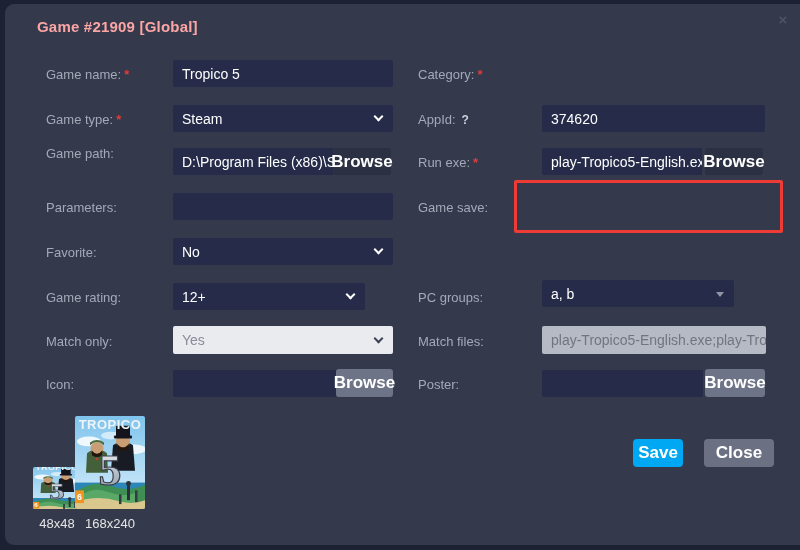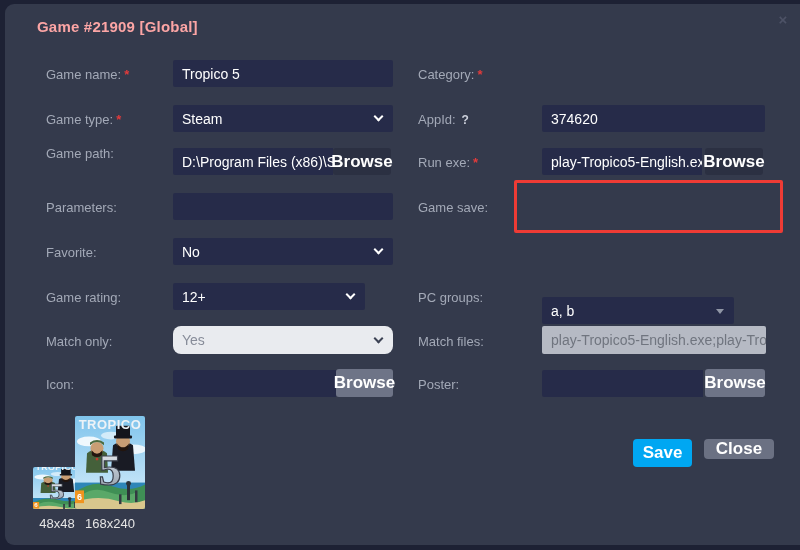--- a/index.html
+++ b/index.html
@@ -52,22 +52,22 @@
     font-family:"Liberation Sans","DejaVu Sans",sans-serif;
   }
   .browse-dark { background:#2b3042; }
   .browse-light { background:#6e7487; }
   .disabled-sel { background:#e9ebef; color:#878c99; }
   .disabled-inp { background:#b6bac4; color:#70757f; }
   .annotation {
     position:absolute; left:509px; top:176px; width:269px; height:53px;
     border:3px solid #ee3b35; border-radius:2px; pointer-events:none;
   }
-  .btn-save { left:628px; top:435px; width:59px; height:28px; background:#00a7f2; border-radius:4px; }
-  .btn-close { left:699px; top:435px; width:70px; height:20px; background:#6b7183; border-radius:4px; }
+  .btn-save { left:628px; top:435px; width:50px; height:28px; background:#00a7f2; border-radius:4px; }
+  .btn-close { left:699px; top:435px; width:70px; height:28px; background:#6b7183; border-radius:4px; }
   .thumb { position:absolute; border-radius:2px; overflow:hidden; }
   .thumb-label {
     position:absolute; top:512px; color:#e5e5e5; font-size:13px; text-align:center;
   }
 </style>
 </head>
 <body>
 
 <div class="modal">
 
@@ -110,21 +110,21 @@
     <span>Game rating:</span>
   </div>
   <div class="ctl select" style="left:168px; top:279px; width:192px;">
     <span>12+</span>
     <i class="chev"></i>
   </div>
 
   <div class="flabel" style="left:41px; top:330px;">
     <span>Match only:</span>
   </div>
-  <div class="ctl select disabled-sel" style="left:168px; top:322px; width:220px; height:28px;border-radius:8px;">
+  <div class="ctl select disabled-sel" style="left:168px; top:322px; width:220px; height:28px;">
     <span>Yes</span>
     <i class="chev dark" style="top:9px;"></i>
   </div>
 
   <div class="flabel" style="left:41px; top:373px;">
     <span>Icon:</span>
   </div>
   <div class="ctl" style="left:168px; top:366px; width:163px; border-radius:2px 0 0 2px;"></div>
   <button class="btn browse-light" style="left:331px; top:365px; width:57px; height:28px;">Browse</button>
 
@@ -144,21 +144,21 @@
   <button class="btn browse-dark" style="left:700px; top:144px; width:58px;">Browse</button>
 
   <div class="flabel" style="left:413px; top:196px;">
     <span>Game save:</span>
   </div>
   <div class="annotation"></div>
 
   <div class="flabel" style="left:413px; top:286px;">
     <span>PC groups:</span>
   </div>
-  <div class="ctl select" style="left:537px; top:293px; width:192px;">
+  <div class="ctl select" style="left:537px; top:276px; width:192px;">
     <span>a, b</span>
     <i class="caret-tri"></i>
   </div>
 
   <div class="flabel" style="left:413px; top:330px;">
     <span>Match files:</span>
   </div>
   <div class="ctl disabled-inp" style="left:537px; top:322px; width:224px; height:28px;">play-Tropico5-English.exe;play-Tropic</div>
 
   <div class="flabel" style="left:413px; top:373px;">

